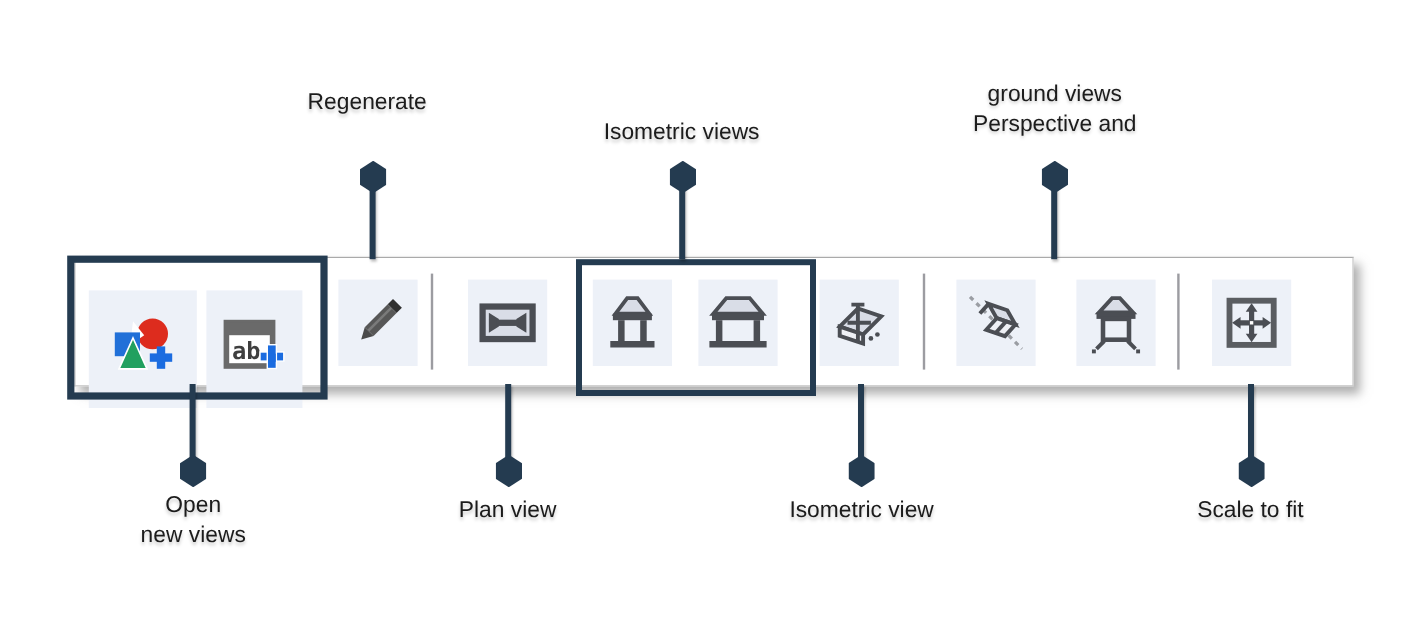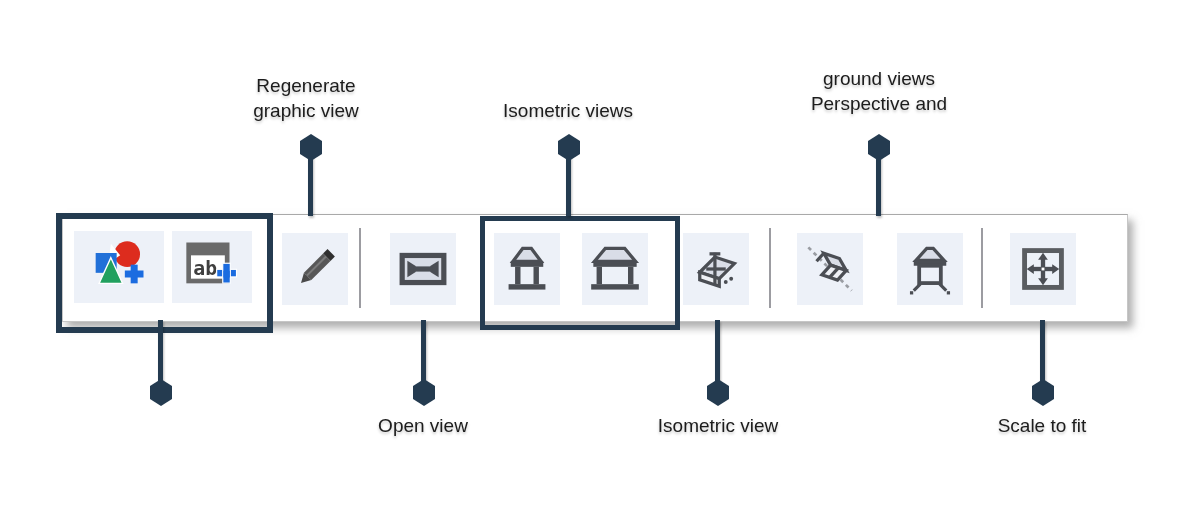--- a/index.html
+++ b/index.html
@@ -5,21 +5,21 @@
   html,body{margin:0;padding:0;background:#fff;}
   .canvas{position:relative;width:1186px;height:521px;background:#fff;overflow:hidden;
           font-family:"Liberation Sans","DejaVu Sans",sans-serif;}
 
   
   .toolbar{position:absolute;left:62px;top:214px;width:1064px;height:106px;background:#fff;
            border:1px solid #c6c6c6;border-top-color:#a9a9a9;
            box-shadow:5px 6px 8px rgba(110,110,110,.55);}
   .tile{position:absolute;top:233px;width:66px;height:72px;background:#edf1f8;
         display:flex;align-items:center;justify-content:center;cursor:pointer;}
-  .tile.big{top:231px;height:72px;}
+  .tile.big{top:242px;height:98px;}
   .sep{position:absolute;top:228px;width:2px;height:80px;background:#9c9ca1;}
 
   
   .gbox{position:absolute;background:transparent;pointer-events:none;}
   .gbox.one{left:56px;top:213px;width:205px;height:108px;border:6px solid #243b50;}
   .gbox.two{left:480px;top:216px;width:190px;height:104px;border:5px solid #243b50;}
 
   
   .vline{position:absolute;width:5px;background:#243b50;filter:drop-shadow(1px 2px 1px rgba(0,0,0,.25));}
   .vline.top{top:146px;height:70px;}
@@ -183,43 +183,46 @@
     </span>
   </div>
 
   <div class="gbox one"></div>
   <div class="gbox two"></div>
 
   <div class="vline top" style="left:308px;"></div>
   <div class="hex top" style="left:300px;"></div>
   <div class="lbl" style="left:306px;top:73px;">
     <div>Regenerate</div>
-    <div>graphic view</div>
   </div>
 
   <div class="vline top" style="left:566px;"></div>
   <div class="hex top" style="left:558px;"></div>
   <div class="lbl" style="left:568px;top:98px;">
     <div>Isometric views</div>
   </div>
 
   <div class="vline top" style="left:876px;"></div>
   <div class="hex top" style="left:868px;"></div>
   <div class="lbl" style="left:879px;top:66px;">
     <div>ground views</div>
     <div>Perspective and</div>
   </div>
 
   <div class="vline bot" style="left:158px;"></div>
   <div class="hex bot" style="left:150px;"></div>
+  <div class="lbl" style="left:161px;top:409px;">
+    <div>Open</div>
+    <div>new views</div>
+  </div>
 
   <div class="vline bot" style="left:421px;"></div>
   <div class="hex bot" style="left:413px;"></div>
   <div class="lbl" style="left:423px;top:413px;">
-    <div>Open view</div>
+    <div>Plan view</div>
   </div>
 
   <div class="vline bot" style="left:715px;"></div>
   <div class="hex bot" style="left:707px;"></div>
   <div class="lbl" style="left:718px;top:413px;text-align:center;">
     <div>Isometric view</div>
   </div>
 
   <div class="vline bot" style="left:1040px;"></div>
   <div class="hex bot" style="left:1032px;"></div>

